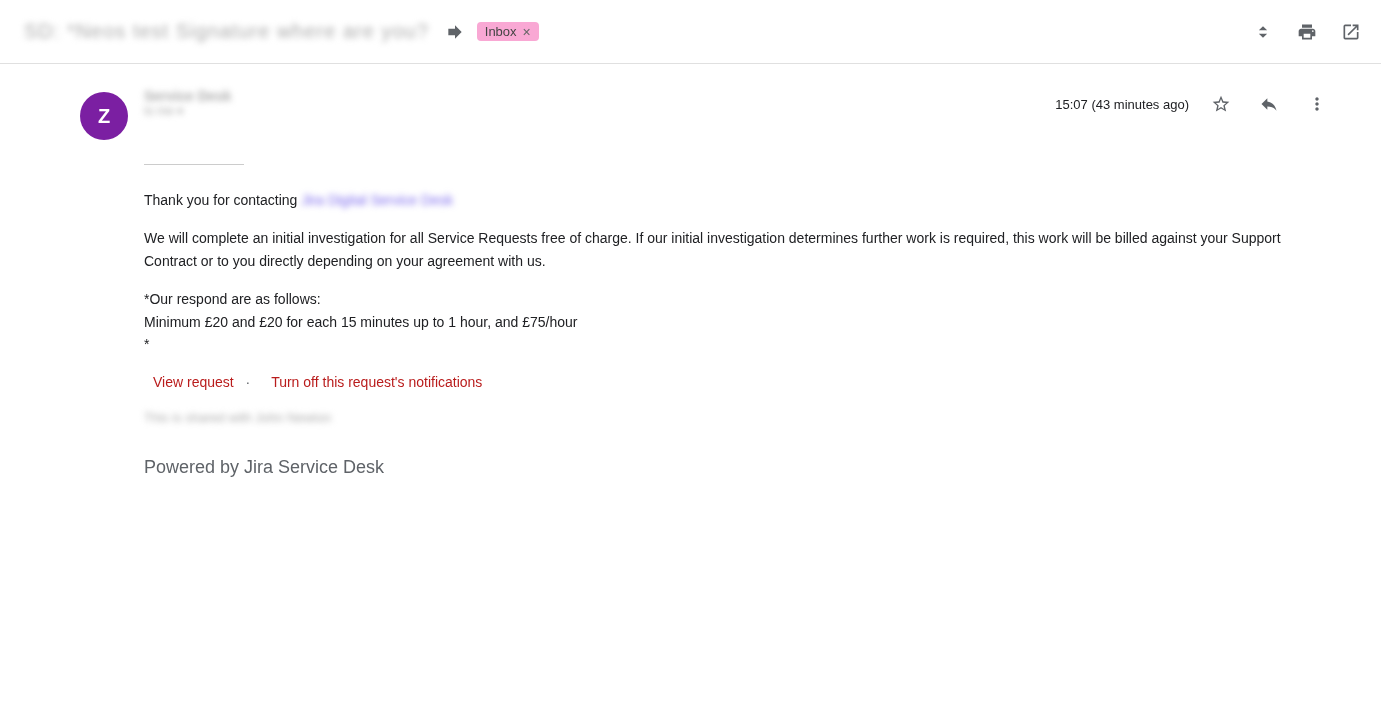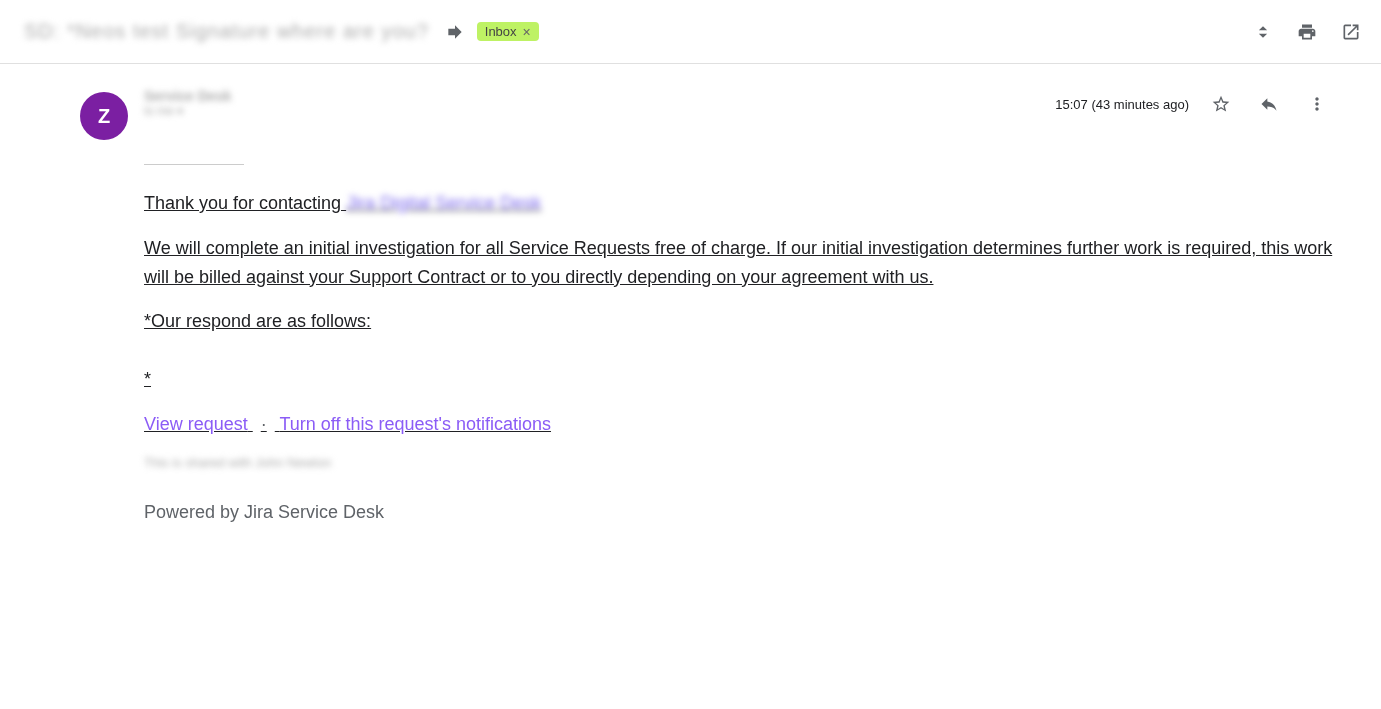--- a/index.html
+++ b/index.html
@@ -38,21 +38,21 @@
       width: 28px;
       height: 28px;
       border-radius: 4px;
       cursor: pointer;
       margin-right: 8px;
       color: #5f6368;
     }
     .inbox-tag {
       display: inline-flex;
       align-items: flex-end;
-      background: #bef264;
+      background: #f9a8d4;
       border-radius: 4px;
       padding: 2px 8px;
       font-size: 13px;
       color: #444;
       gap: 6px;
     }
     .inbox-tag-close {
       cursor: pointer;
       color: #666;
       font-size: 14px;
@@ -157,33 +157,33 @@
     }
     .reply-above {
       color: #5f6368;
       font-size: 13px;
       margin-bottom: 24px;
     }
     .body-paragraph {
       margin-bottom: 16px;
       line-height: 1.6;
       color: #202124;
-      font-size: 18px;
-      text-decoration: underline;
+      font-size: 14px;
     }
     .blurred-text {
       filter: blur(3px);
       color: #7b68ee;
       display: inline;
       user-select: none;
     }
     .link-text {
-      color: #8b5cf6;
+      color: #b91c1c;
       cursor: pointer;
       text-decoration: none;
+      margin-left: 9px;
     }
     .dot-separator {
       color: #5f6368;
       margin: 0 8px;
     }
     .powered-by {
       color: #5f6368;
       font-size: 18px;
       margin-top: 32px;
     }
@@ -272,21 +272,21 @@
 
     <p class="body-paragraph">
       <span>Thank you for contacting </span><span class="blurred-text">Jira Digital Service Desk</span>
     </p>
 
 
     <p class="body-paragraph">We will complete an initial investigation for all Service Requests free of charge. If our initial investigation determines further work is required, this work will be billed against your Support Contract or to you directly depending on your agreement with us.</p>
 
     <p class="body-paragraph">
       <span>*Our respond are as follows:</span><br>
-      <br>
+      <span>Minimum £20 and £20 for each 15 minutes up to 1 hour, and £75/hour</span><br>
       <span>*</span>
     </p>
 
     <p class="body-paragraph">
       <a class="link-text" href="#">View request</a>
       <span class="dot-separator">·</span>
       <a class="link-text" href="#">Turn off this request's notifications</a>
     </p>
 
     <p class="blurred-footer">This is shared with John Newton</p>

